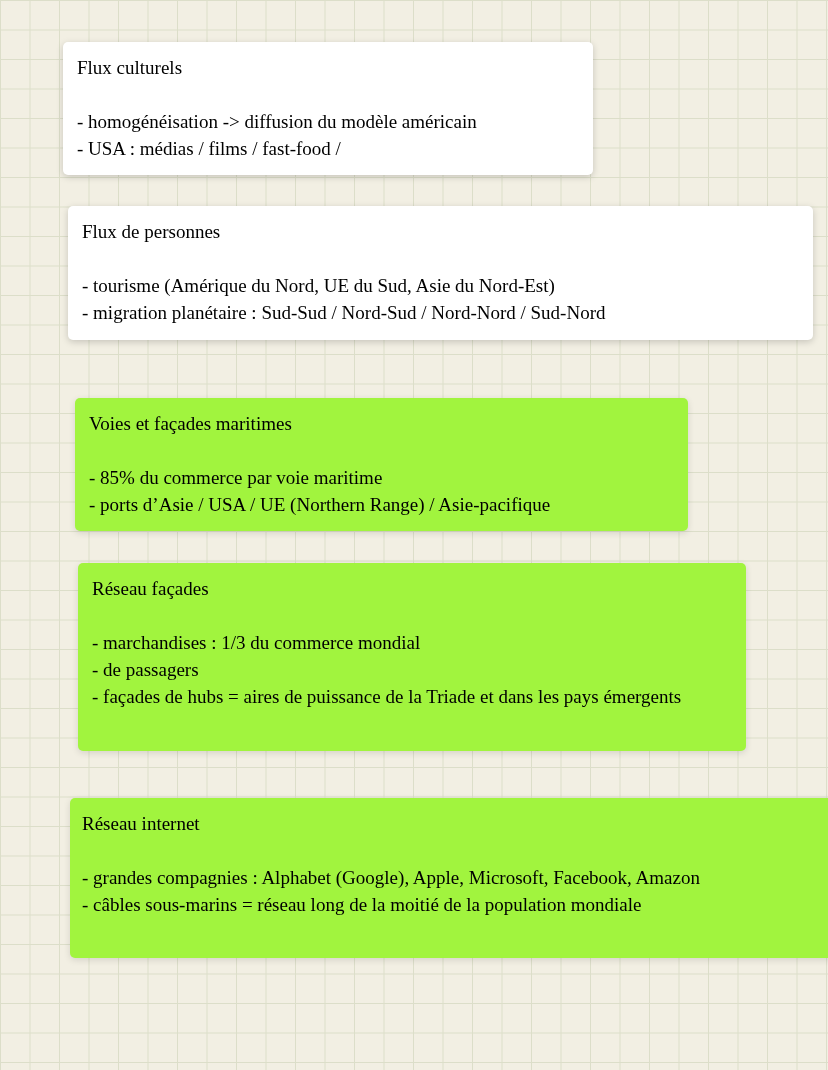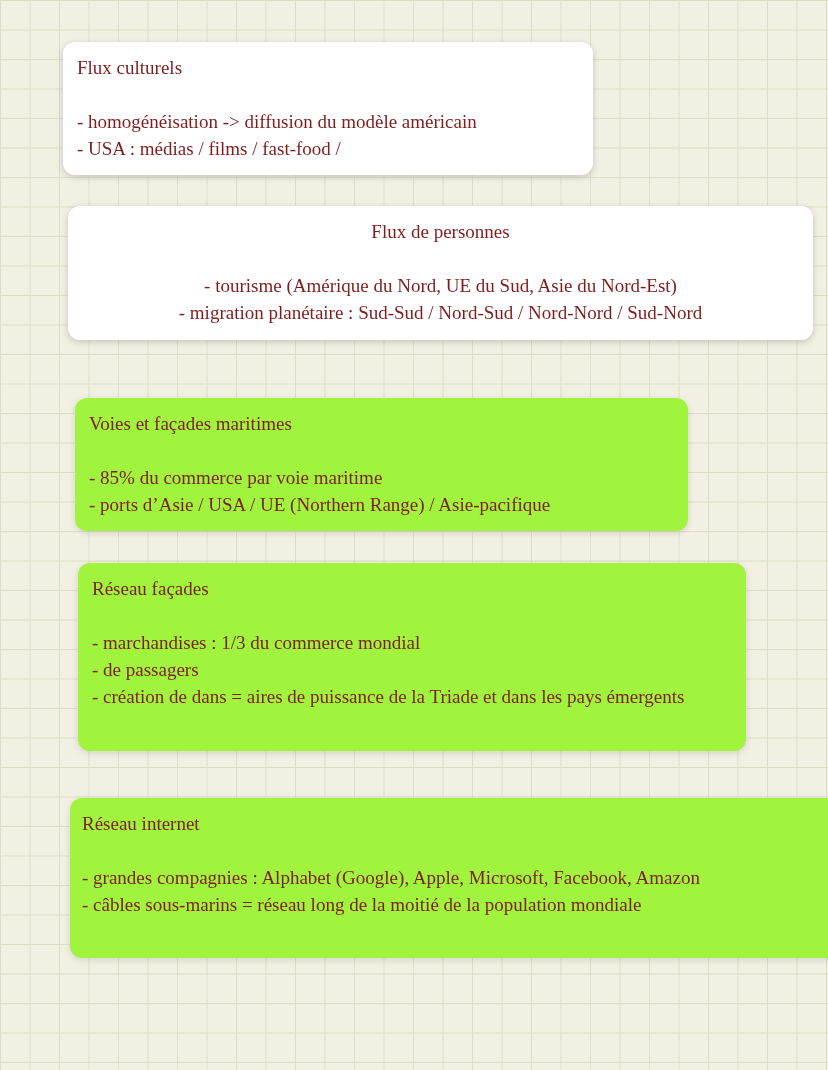--- a/index.html
+++ b/index.html
@@ -15,23 +15,23 @@
     background-color: #f2efe3;
     background-image:
       linear-gradient(to right, #dcdec9 1px, transparent 1px),
       linear-gradient(to bottom, #dcdec9 1px, transparent 1px);
     background-size: 29.5px 29.5px;
     overflow: hidden;
   }
 
   .card {
     position: absolute;
-    border-radius: 12px;
+    border-radius: 5px;
     padding: 12px 14px 13px 14px;
-    color: #7f1d1d;
+    color: #000000;
     font-size: 19px;
     line-height: 27px;
     box-shadow: 0 2px 7px rgba(0,0,0,0.18);
   }
 
   .card.green {
     box-shadow: 0 2px 7px rgba(0,0,0,0.12);
   }
 
   .card-title {
@@ -47,42 +47,42 @@
 <body>
 
 <div class="card white" style="left: 63px; top: 42px; width: 530px; min-height: 130px; background: rgb(255, 255, 255);">
   <div class="card-title">Flux culturels</div>
   <div class="card-body">
     <div class="card-line">- homogénéisation -&gt; diffusion du modèle américain</div>
     <div class="card-line">- USA : médias / films / fast-food /</div>
   </div>
 </div>
 
-<div class="card white" style="left: 68px; top: 206px; width: 745px; min-height: 134px; background: rgb(255, 255, 255); text-align: center;">
+<div class="card white" style="left: 68px; top: 206px; width: 745px; min-height: 134px; background: rgb(255, 255, 255);">
   <div class="card-title">Flux de personnes</div>
   <div class="card-body">
     <div class="card-line">- tourisme (Amérique du Nord, UE du Sud, Asie du Nord-Est)</div>
     <div class="card-line">- migration planétaire : Sud-Sud / Nord-Sud / Nord-Nord / Sud-Nord</div>
   </div>
 </div>
 
 <div class="card green" style="left: 75px; top: 398px; width: 613px; min-height: 128px; background: rgb(161, 244, 62);">
   <div class="card-title">Voies et façades maritimes</div>
   <div class="card-body">
     <div class="card-line">- 85% du commerce par voie maritime</div>
     <div class="card-line">- ports d’Asie / USA / UE (Northern Range) / Asie-pacifique</div>
   </div>
 </div>
 
 <div class="card green" style="left: 78px; top: 563px; width: 668px; min-height: 188px; background: rgb(161, 244, 62);">
   <div class="card-title">Réseau façades</div>
   <div class="card-body">
     <div class="card-line">- marchandises : 1/3 du commerce mondial</div>
     <div class="card-line">- de passagers</div>
-    <div class="card-line">- création de dans = aires de puissance de la Triade et dans les pays émergents</div>
+    <div class="card-line">- façades de hubs = aires de puissance de la Triade et dans les pays émergents</div>
   </div>
 </div>
 
 <div class="card green" style="left: 70px; top: 798px; width: 792px; min-height: 160px; padding-left: 12px; padding-right: 12px; background: rgb(161, 244, 62);">
   <div class="card-title">Réseau internet</div>
   <div class="card-body">
     <div class="card-line">- grandes compagnies : Alphabet (Google), Apple, Microsoft, Facebook, Amazon</div>
     <div class="card-line">- câbles sous-marins = réseau long de la moitié de la population mondiale</div>
   </div>
 </div>

